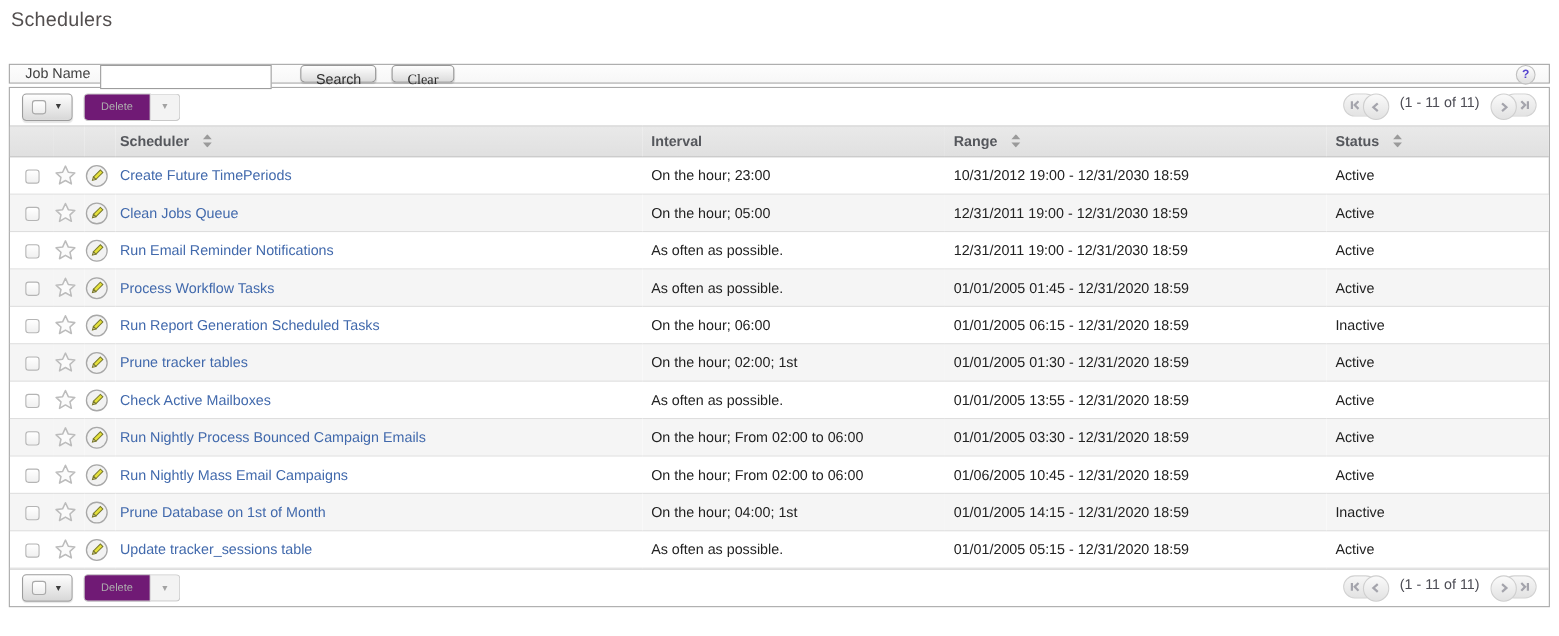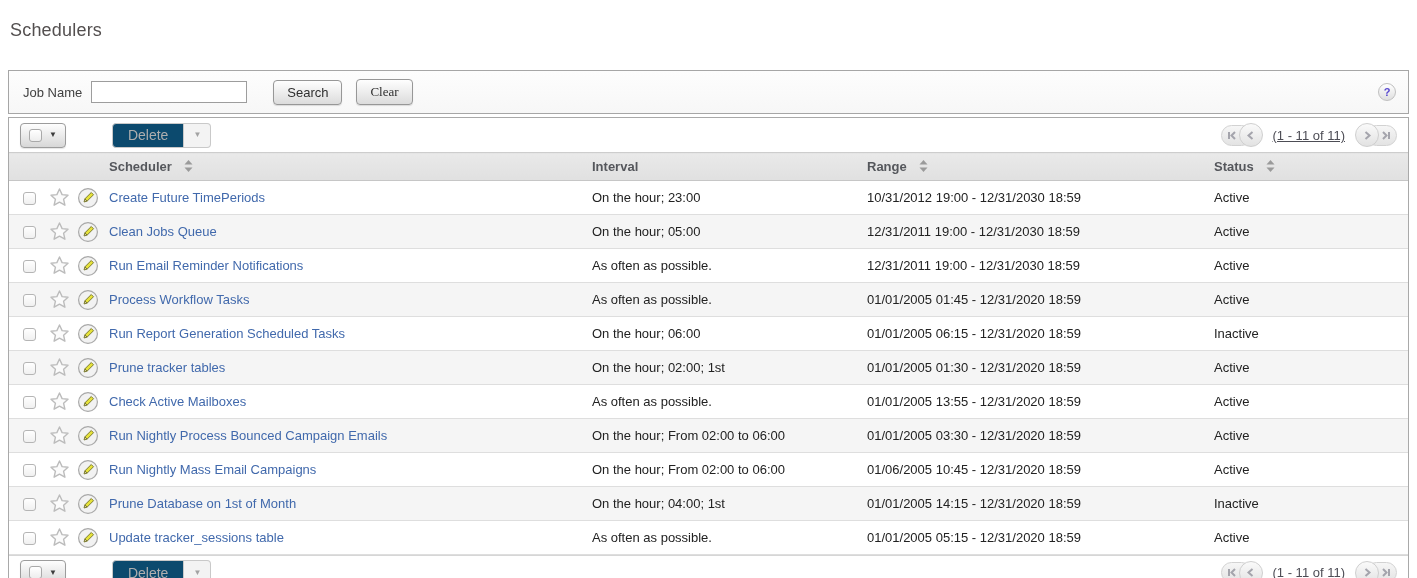--- a/index.html
+++ b/index.html
@@ -6,34 +6,33 @@
   html, body { margin: 0; padding: 0; }
   body {
     width: 1417px; height: 578px;
     background: #ffffff;
     font-family: "Liberation Sans", sans-serif;
     font-size: 13px;
     color: #333;
     overflow: hidden;
   }
   .module-title {
-    margin: 20px 0 0 10px;
+    margin: 8px 0 0 10px;
     font-size: 18px;
     font-weight: normal;
     color: #534f4f;
     letter-spacing: 0.2px;
   }
   
   .search-panel {
     margin: 29px 8px 3px 8px;
-    height: 44px;
+    height: 18px;
     border: 1px solid #a6a6a6;
     background: linear-gradient(#fdfdfd, #f7f7f7);
     display: flex;
-    align-items: center;
     padding: 0 12px 0 14px;
   }
   .search-panel .field-label { color: #404040; margin-right: 9px; font-size: 13px; }
   .search-input {
     width: 156px; height: 22px;
     border: 1px solid #9d9d9d;
     padding: 1px 5px;
     font-family: "Liberation Sans", sans-serif;
     font-size: 13px;
     background: #fff;
@@ -92,38 +91,37 @@
     background: linear-gradient(#ffffff, #ededed);
     display: inline-block;
   }
   .caret { font-size: 8px; color: #3c3c3c; margin-left: 7px; line-height: 1; }
   .delete-group { display: flex; margin-left: 10px; }
   .delete-main {
     height: 25px;
     padding: 0 15px;
     border: 1px solid #c9c9c9;
     border-radius: 4px 0 0 4px;
-    background: #0c4a6e;
+    background: #701a75;
     color: #aeaeae;
-    font-size: 14px;
+    font-size: 10px;
     display: flex; align-items: center;
     cursor: default;
-    margin-left: 36px;
   }
   .delete-caret {
     height: 25px; width: 27px;
     border: 1px solid #c9c9c9; border-left: none;
     border-radius: 0 4px 4px 0;
     background: #f3f3f3;
     display: flex; align-items: center; justify-content: center;
     cursor: default;
   }
   .delete-caret .caret { margin-left: 0; color: #a2a2a2; }
   
-  .pagination { margin-left: auto; display: flex; align-items: center; color: #4d4d55; font-size: 13px; text-decoration: underline; }
+  .pagination { margin-left: auto; display: flex; color: #4d4d55; font-size: 13px; }
   .pg-pill {
     width: 31px; height: 21px;
     border: 1px solid #d2d2d2;
     border-radius: 11px;
     background: linear-gradient(#f6f6f6, #e3e3e3);
     display: flex; align-items: center;
     cursor: default;
   }
   .pg-pill.first { justify-content: flex-start; padding-left: 5px; margin-right: -13px; }
   .pg-pill.last  { justify-content: flex-end;  padding-right: 5px; margin-left: -13px; }

